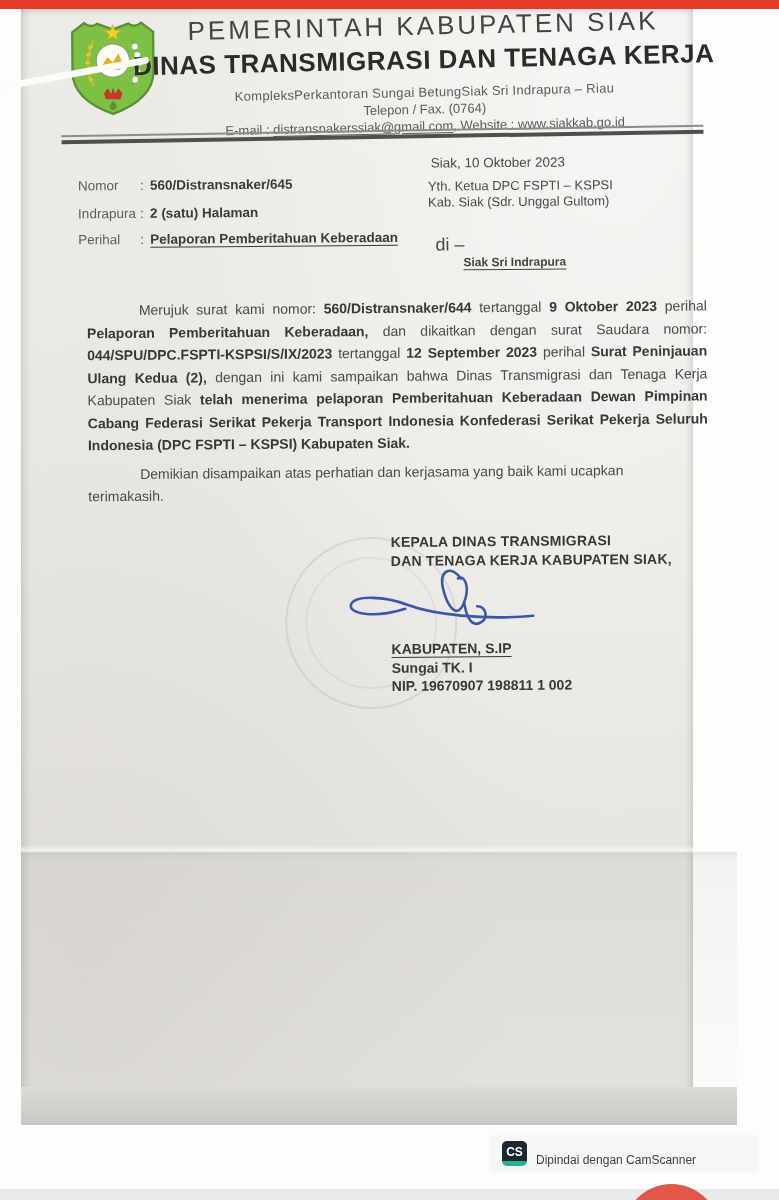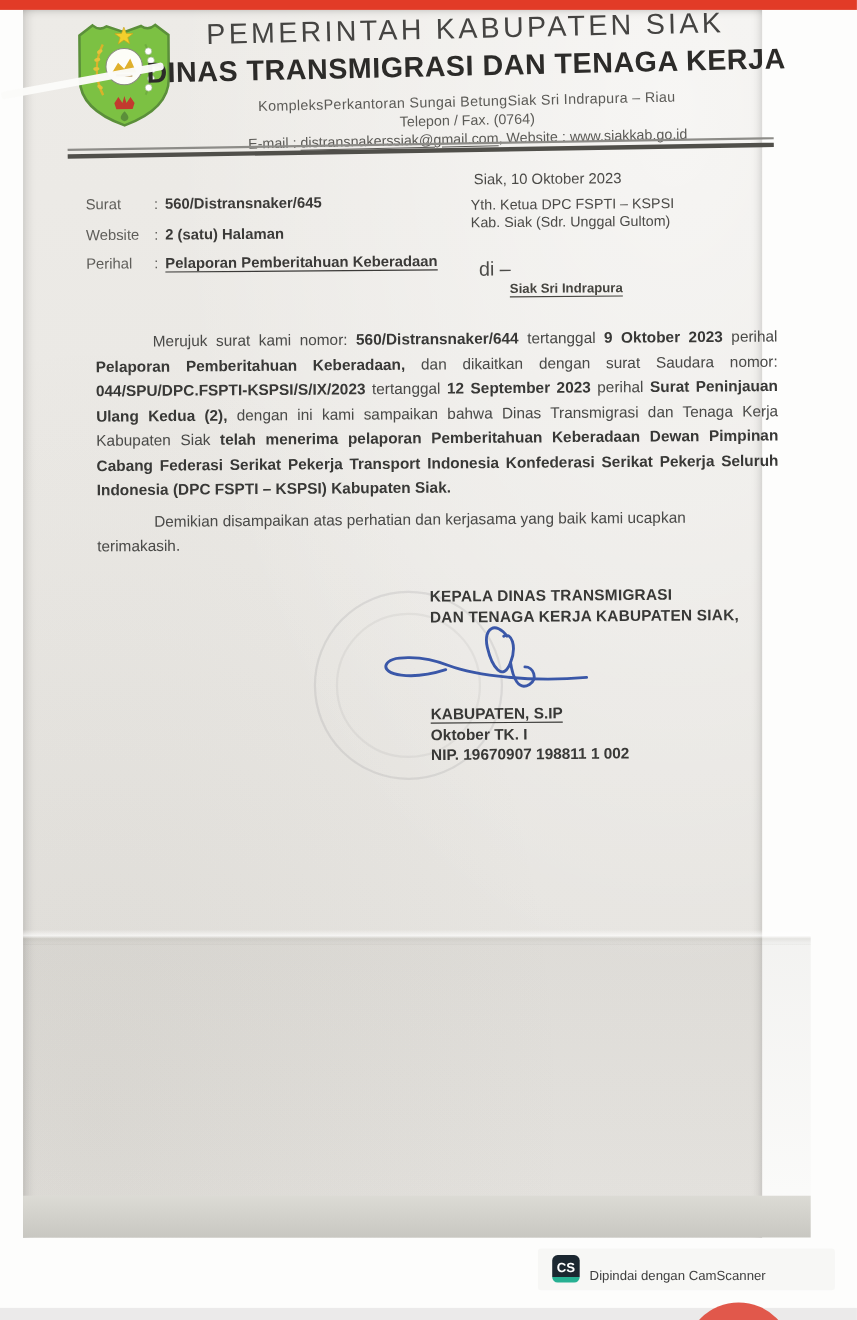--- a/index.html
+++ b/index.html
@@ -117,24 +117,24 @@
         <div class="lh2">DINAS TRANSMIGRASI DAN TENAGA KERJA</div>
         <div class="lh-addr">KompleksPerkantoran Sungai BetungSiak Sri Indrapura – Riau</div>
         <div class="lh-phone">Telepon / Fax. (0764)</div>
         <div class="lh-mail"><span>E-mail : </span><span class="u">distransnakerssiak@gmail.com</span><span>, Website : www.siakkab.go.id</span></div>
       </div>
       <div class="rule"></div>
 
       <div class="date">Siak, 10 Oktober 2023</div>
 
       <div class="mrow r1">
-        <span class="mlabel">Surat</span><span class="msep">:</span><span class="mval">560/Distransnaker/645</span>
+        <span class="mlabel">Nomor</span><span class="msep">:</span><span class="mval">560/Distransnaker/645</span>
       </div>
       <div class="mrow r2">
-        <span class="mlabel">Website</span><span class="msep">:</span><span class="mval">2 (satu) Halaman</span>
+        <span class="mlabel">Indrapura</span><span class="msep">:</span><span class="mval">2 (satu) Halaman</span>
       </div>
       <div class="mrow r3">
         <span class="mlabel">Perihal</span><span class="msep">:</span><span class="mval ul">Pelaporan Pemberitahuan Keberadaan</span>
       </div>
 
       <div class="addr1">Yth. Ketua DPC FSPTI – KSPSI</div>
       <div class="addr2">Kab. Siak (Sdr. Unggal Gultom)</div>
       <div class="di">di –</div>
       <div class="city">Siak Sri Indrapura</div>
 
@@ -146,21 +146,21 @@
       <div class="stamp"></div>
       <div class="sig">
         <div class="sig-t">KEPALA DINAS TRANSMIGRASI</div>
         <div class="sig-t">DAN TENAGA KERJA KABUPATEN SIAK,</div>
         <svg class="sig-svg" viewBox="0 0 200 80" xmlns="http://www.w3.org/2000/svg">
           <path d="M62,44 C30,54 4,48 8,39 C12,30 42,31 64,40 C90,50 140,56 190,52" fill="none" stroke="#3a57a8" stroke-width="2.6" stroke-linecap="round"></path>
           <path d="M118,14 C108,0 96,6 100,24 C104,42 114,56 121,38 C127,23 122,10 115,14" fill="none" stroke="#3a57a8" stroke-width="2.6" stroke-linecap="round"></path>
           <path d="M121,38 C123,52 128,64 138,58 C146,53 142,42 134,42" fill="none" stroke="#3a57a8" stroke-width="2.6" stroke-linecap="round"></path>
         </svg>
         <div class="sig-name">KABUPATEN, S.IP</div>
-        <div class="sig-rank">Oktober TK. I</div>
+        <div class="sig-rank">Sungai TK. I</div>
         <div class="sig-nip">NIP. 19670907 198811 1 002</div>
       </div>
     </div>
 
     <div class="fold"></div>
     <div class="belowfold"></div>
     <div class="paper-bottom"></div>
   </div>
 
   <div class="staple"></div>

